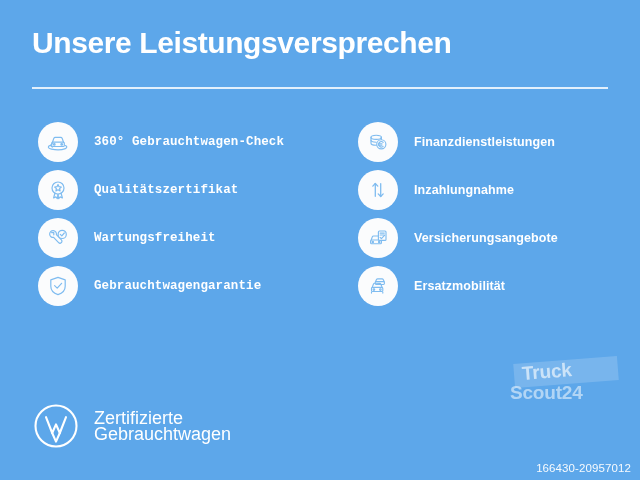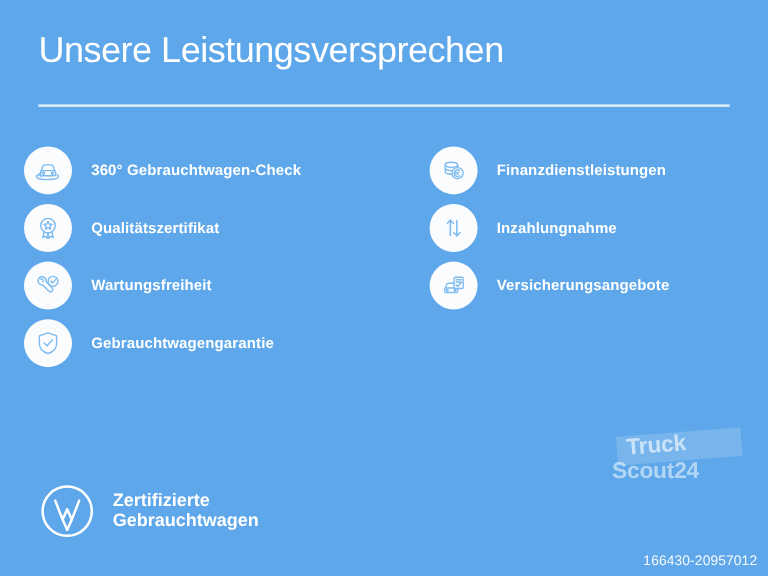--- a/index.html
+++ b/index.html
@@ -24,21 +24,21 @@
     background: #5da7ea;
     overflow: hidden;
   }
 
   
   .title {
     position: absolute;
     left: 32px;
     top: 26px;
     font-size: 30px;
-    font-weight: normal;
+    font-weight: bold;
     color: #ffffff;
     letter-spacing: -0.4px;
     white-space: nowrap;
   }
 
   .divider {
     position: absolute;
     left: 32px;
     top: 87px;
     width: 576px;
@@ -46,21 +46,21 @@
     background: #eef6fd;
     opacity: .92;
   }
 
   
   .col {
     position: absolute;
     top: 122px;
     width: 280px;
   }
-  .col-left  { left: 20px; }
+  .col-left  { left: 38px; font-family: Liberation Mono, monospace; }
   .col-right { left: 358px; text-align: right; }
 
   .feature {
     display: flex;
     align-items: center;
     height: 40px;
     margin-bottom: 8px;
   }
 
   .badge {
@@ -88,22 +88,22 @@
   .brand {
     position: absolute;
     left: 32px;
     top: 402px;
     display: flex;
     align-items: center;
   }
   .vw-logo { width: 48px; height: 48px; min-width: 48px; }
   .brand-text {
     margin-left: 14px;
-    font-size: 15px;
-    font-weight: bold;
+    font-size: 18px;
+    font-weight: normal;
     color: #ffffff;
     line-height: 16px;
     white-space: nowrap;
   }
 
   
   .watermark {
     position: absolute;
     left: 508px;
     top: 360px;
@@ -251,20 +251,35 @@
           <rect x="13.4" y="6.0" width="7.6" height="9.4" rx="1" fill="#fbfcfd"></rect>
           <path d="M15.1 8.1 L19.3 8.1"></path>
           <path d="M15.1 10.0 L19.3 10.0"></path>
           <path d="M15.1 12.4 L16.4 13.7 L19.5 10.4"></path>
         </svg>
       </span>
       <span class="feature-label">Versicherungsangebote</span>
     </div>
 
 
+    <div class="feature">
+      <span class="badge">
+        <svg width="26" height="26" viewBox="0 0 26 26" fill="none" stroke="#7fbcf0" stroke-width="1.15" stroke-linecap="round" stroke-linejoin="round">
+          <path d="M10.6 8.6 L11.5 6.6 A1.3 1.3 0 0 1 12.7 5.9 L17.0 5.9 A1.3 1.3 0 0 1 18.2 6.6 L19.1 8.6"></path>
+          <rect x="10.2" y="8.6" width="9.2" height="2.9" rx="0.9"></rect>
+          <path d="M7.2 14.4 L8.4 11.2 A1.4 1.4 0 0 1 9.7 10.3 L14.6 10.3 A1.4 1.4 0 0 1 15.9 11.2 L17.1 14.4"></path>
+          <rect x="6.5" y="14.4" width="11.3" height="4.1" rx="1.1" fill="#fbfcfd"></rect>
+          <circle cx="8.9" cy="16.5" r="0.8"></circle>
+          <circle cx="15.4" cy="16.5" r="0.8"></circle>
+          <path d="M6.5 19.0 L6.5 20.1"></path>
+          <path d="M17.8 19.0 L17.8 20.1"></path>
+        </svg>
+      </span>
+      <span class="feature-label">Ersatzmobilität</span>
+    </div>
 
   </div>
 
   <div class="brand">
     <span class="vw-logo">
       <svg width="48" height="48" viewBox="0 0 48 48" fill="none" stroke="#ffffff" stroke-width="2.1" stroke-linecap="round" stroke-linejoin="round">
         <circle cx="24" cy="24" r="20.5"></circle>
         <path d="M14.0 15.2 L20.2 31.0 L24.0 22.4 L27.8 31.0 L34.0 15.2"></path>
         <path d="M20.2 31.0 L24.0 39.6 L27.8 31.0"></path>
       </svg>

